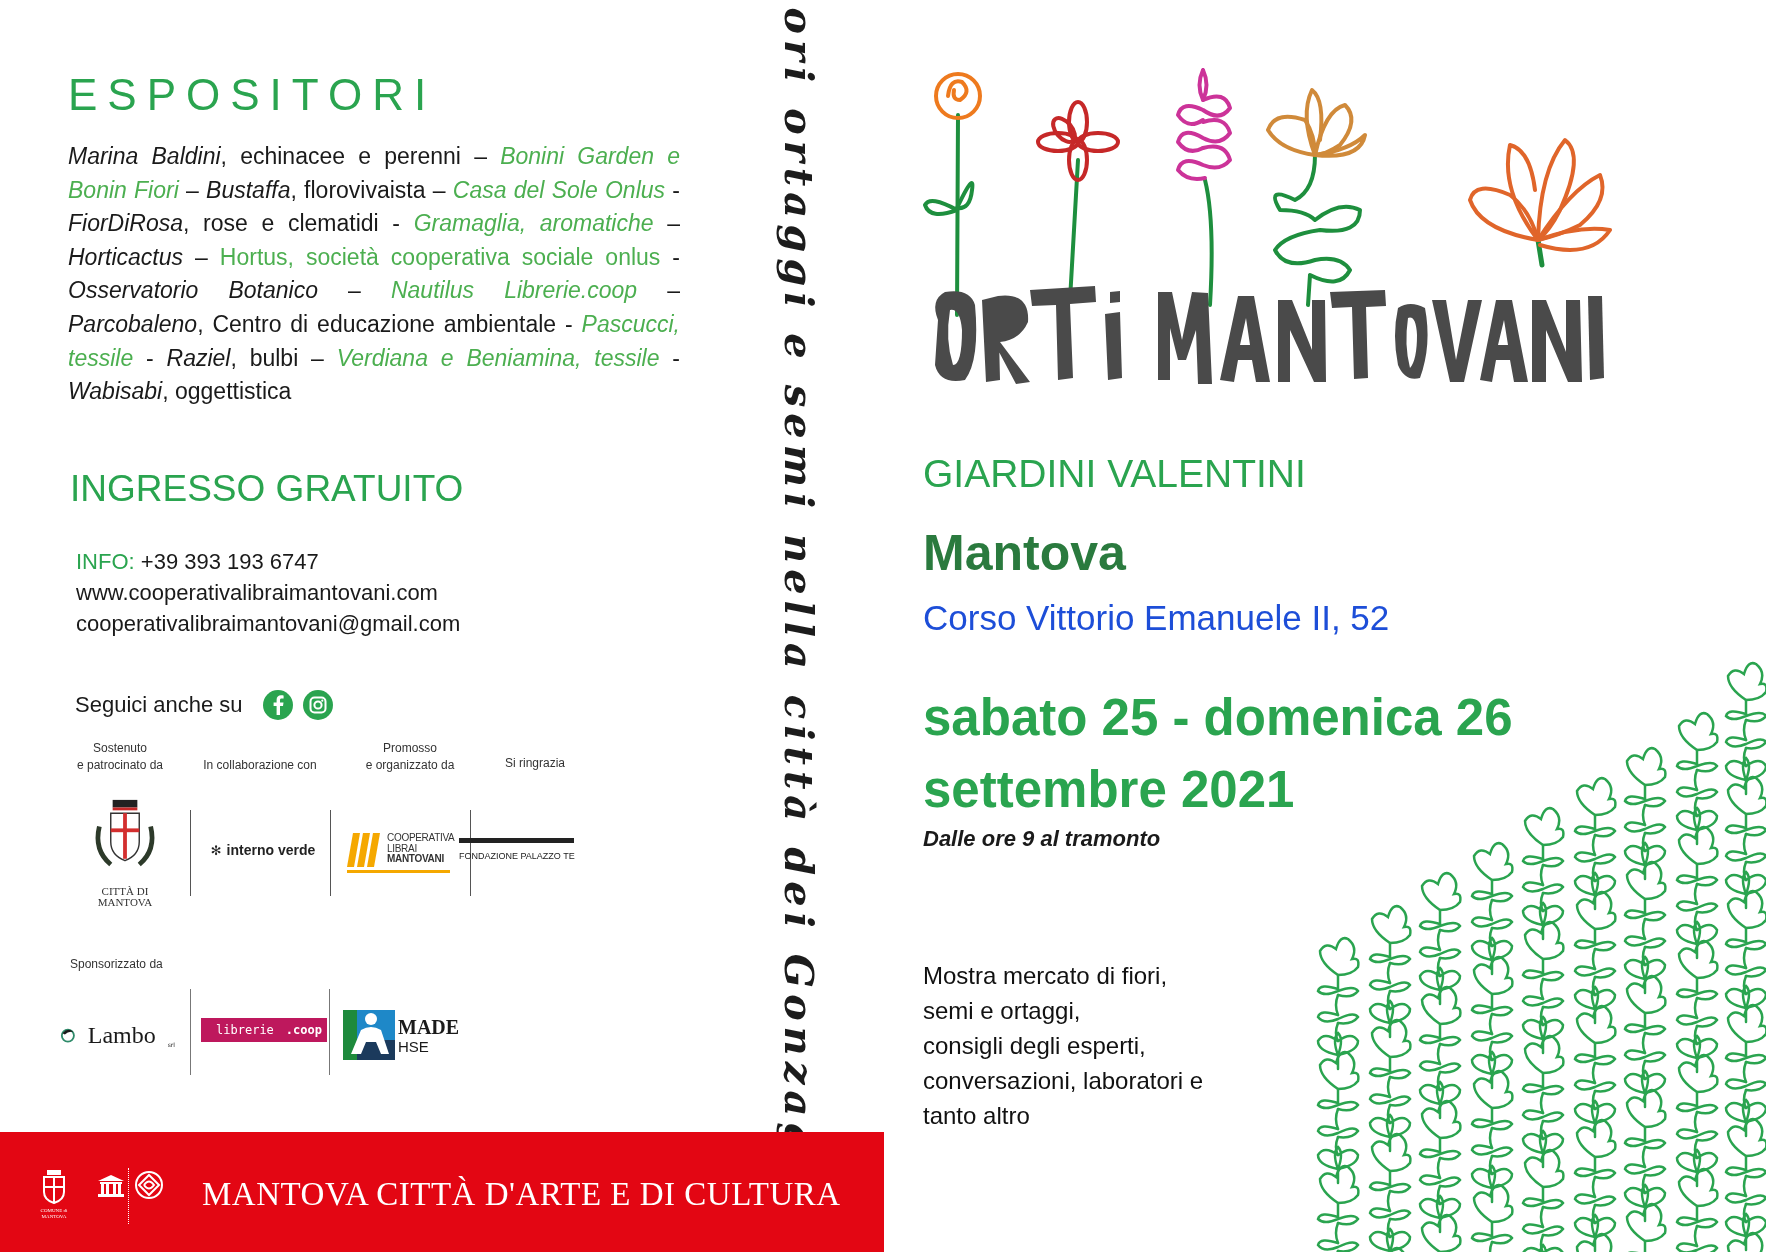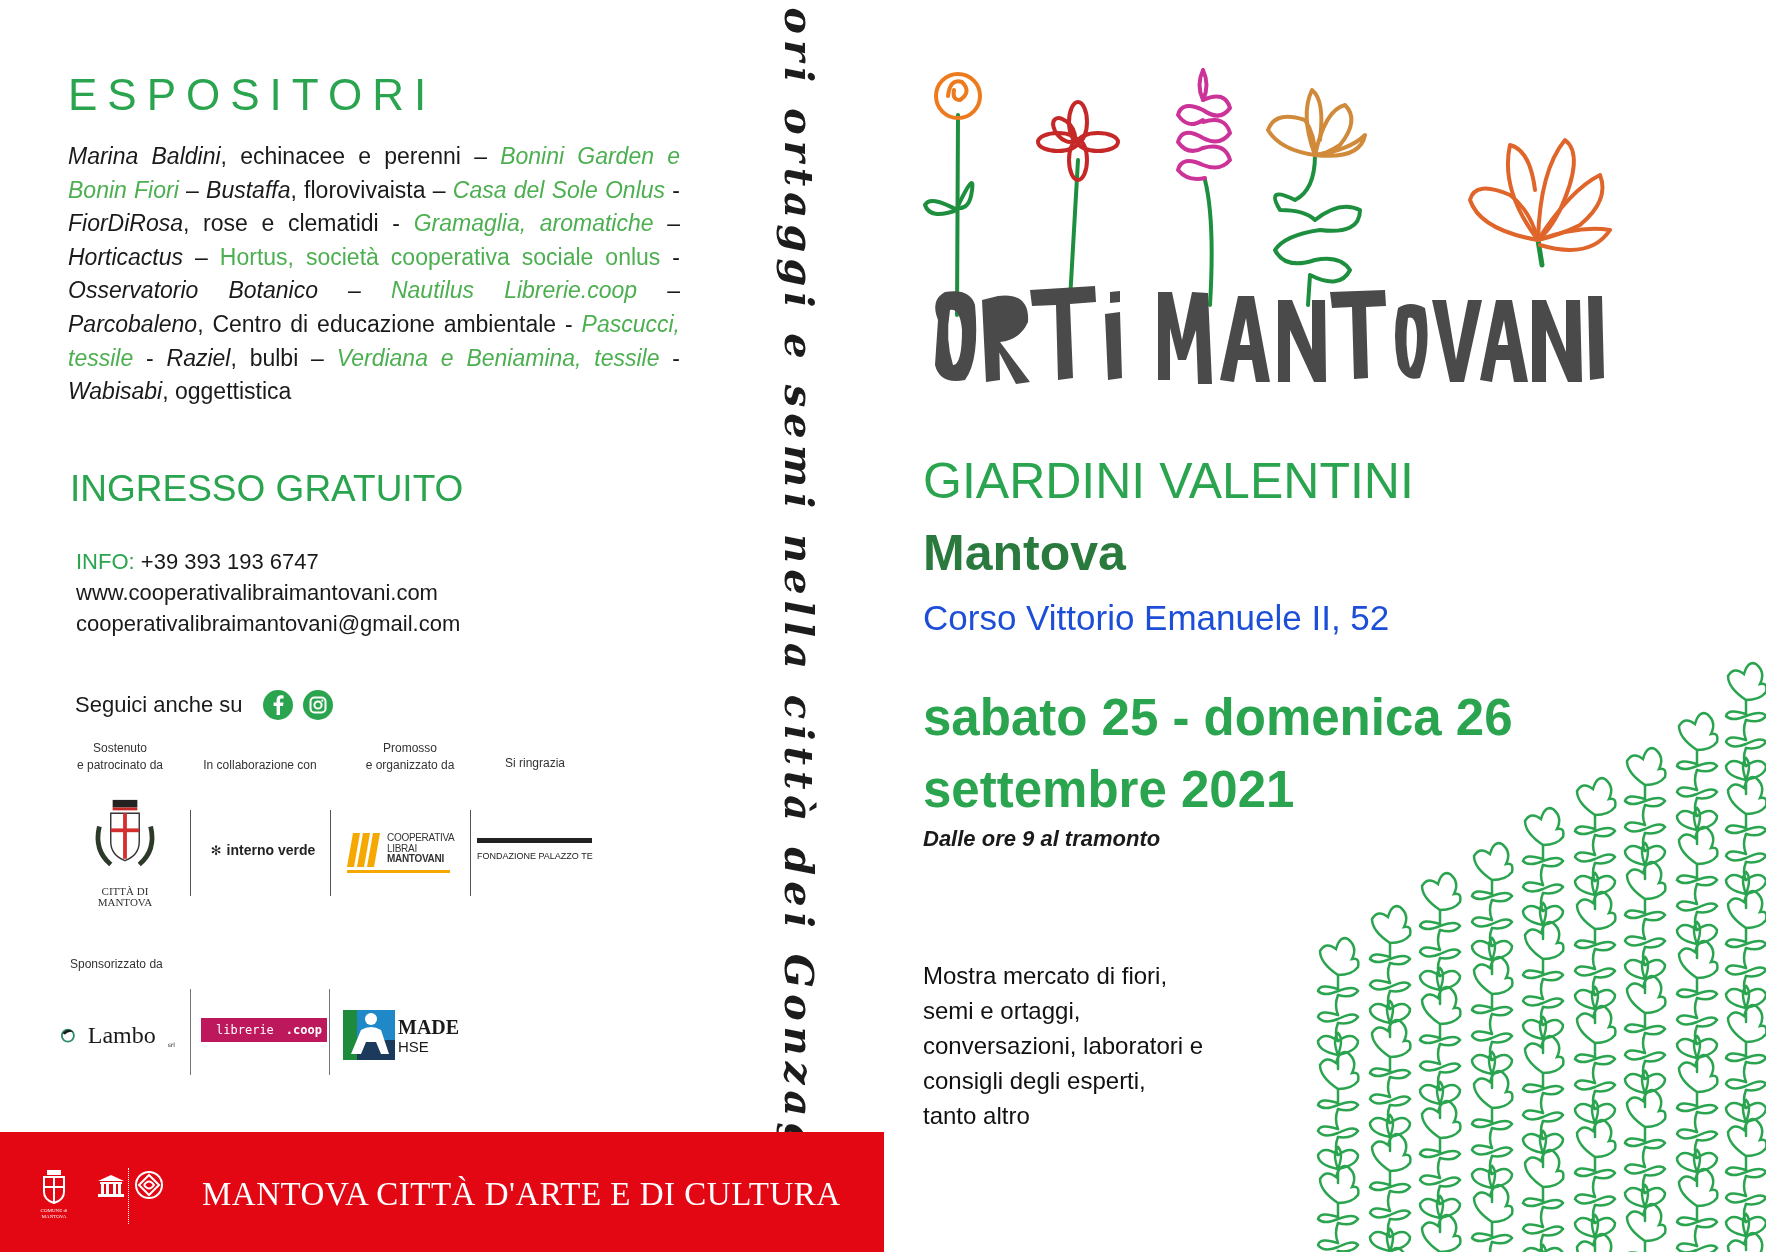--- a/index.html
+++ b/index.html
@@ -50,21 +50,21 @@
     left: 0; top: 1132px; width: 884px; height: 120px; background: #e30613;
     display: flex; align-items: center;
   }
   .footer-title {
     color: #fff; font-family: "Liberation Serif", serif; font-size: 33px; letter-spacing: 0.5px;
     position: absolute; left: 202px; top: 44px;
   }
 
   
   .logo-area { left: 920px; top: 60px; width: 770px; height: 330px; }
-  .venue { left: 923px; top: 452px; font-size: 50px; color: #2aa44f; font-family: "Liberation Sans", sans-serif; margin:0; font-weight: normal; }
+  .venue { left: 923px; top: 452px; font-size: 39px; color: #2aa44f; font-family: "Liberation Sans", sans-serif; margin:0; font-weight: normal; }
   .city { left: 923px; top: 524px; font-size: 50px; color: #2a7a3e; font-family: "Liberation Sans", sans-serif; font-weight: bold; margin:0; }
   .address { left: 923px; top: 598px; font-size: 35px; color: #1d4ed8; font-family: "Liberation Sans", sans-serif; }
   .dates { left: 923px; top: 682px; font-size: 51px; color: #2aa44f; font-family: "Liberation Sans", sans-serif; font-weight: bold; line-height: 72px; }
   .hours { left: 923px; top: 826px; font-size: 22px; font-weight: bold; font-style: italic; font-family: "Liberation Sans", sans-serif; }
   .desc { left: 923px; top: 958px; font-size: 24px; line-height: 35px; font-family: "Liberation Sans", sans-serif; color: #111; }
   .vines { left: 1300px; top: 650px; width: 466px; height: 602px; }
 </style>
 </head>
 <body>
 
@@ -136,21 +136,21 @@
       <path d="M26 0 H33 L27 34 H20 Z" fill="#f5a800"></path>
   </svg>
   <div style="position:absolute; left:32px; top:0; font-family:'Liberation Sans',sans-serif; font-size:10px; line-height:10.5px; color:#333; letter-spacing:-0.3px;padding-left:8px;">
     <div>COOPERATIVA</div>
     <div>LIBRAI</div>
     <div style="font-weight:bold;">MANTOVANI</div>
   </div>
   <div style="position:absolute; left:0; top:37px; width:103px; height:3px; background:#f5a800;"></div>
 </div>
 <div class="abs vsep" style="left:470px; top:810px; height:86px;"></div>
-<div class="abs" style="left:477px; top:838px; width:115px;">
+<div class="abs" style="left:459px; top:838px; width:115px;">
   <div style="height:5px; background:#222; margin-bottom:8px;"></div>
   <div style="font-family:'Liberation Sans',sans-serif; font-size:9px; color:#222; white-space:nowrap;">FONDAZIONE PALAZZO TE</div>
 </div>
 
 <div class="abs sp-label" style="left:70px; top:956px; text-align:left;">Sponsorizzato da</div>
 <div class="abs logo-box" style="left:60px; top:1018px; width:115px; height:34px;">
   <svg width="26" height="26" viewBox="0 0 26 26">
       <circle cx="13" cy="14" r="10" fill="none" stroke="#2e8b6a" stroke-width="3"></circle>
       <path d="M4 10 Q13 0 22 8 Q14 6 8 12 Z" fill="#1a1a1a"></path>
     </svg>
@@ -277,22 +277,22 @@
 <div class="abs address">Corso Vittorio Emanuele II, 52</div>
 <div class="abs dates">
   <div>sabato 25 - domenica 26</div>
   <div>settembre 2021</div>
 </div>
 <div class="abs hours">Dalle ore 9 al tramonto</div>
 
 <div class="abs desc">
   <div>Mostra mercato di fiori,</div>
   <div>semi e ortaggi,</div>
+  <div>consigli degli esperti,</div>
   <div>conversazioni, laboratori e</div>
-  <div>consigli degli esperti,</div>
   <div>tanto altro</div>
 </div>
 
 <div class="abs vines">
   <svg width="466" height="602" viewBox="0 0 466 602">
     <defs>
       <g id="vineunit" fill="none" stroke="#2aa44f" stroke-width="2.5" stroke-linecap="round">
         <path d="M0 20 Q-18 8 -18 -4 Q-12 -14 -2 -6 Q2 -20 10 -16 Q20 -8 14 4 Q22 2 20 12 Q14 20 0 20"></path>
         <path d="M0 20 L0 34"></path>
         <path d="M0 34 Q-18 28 -20 36 Q-14 42 0 36 Q16 30 20 36 Q14 44 0 40"></path>

